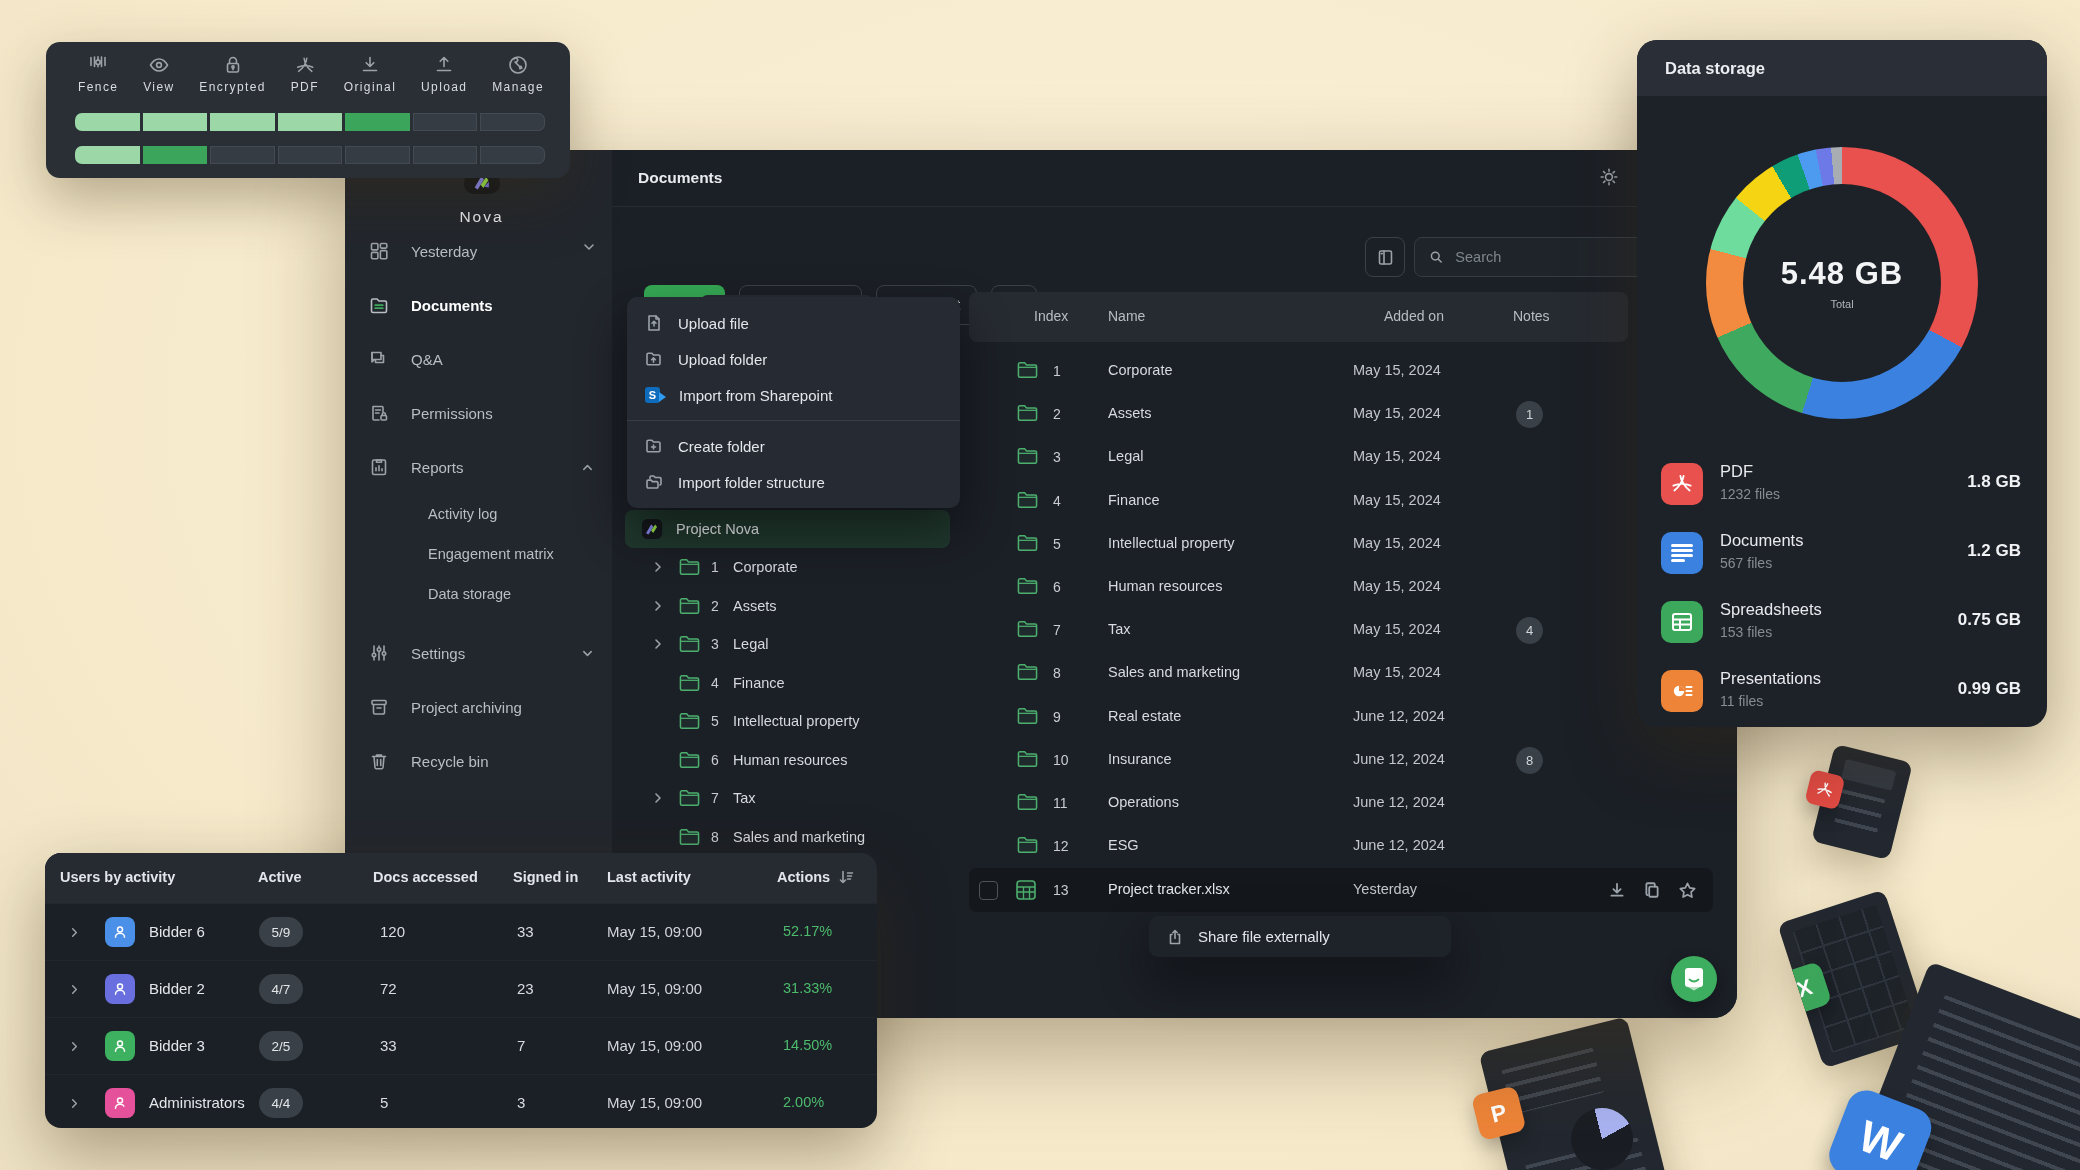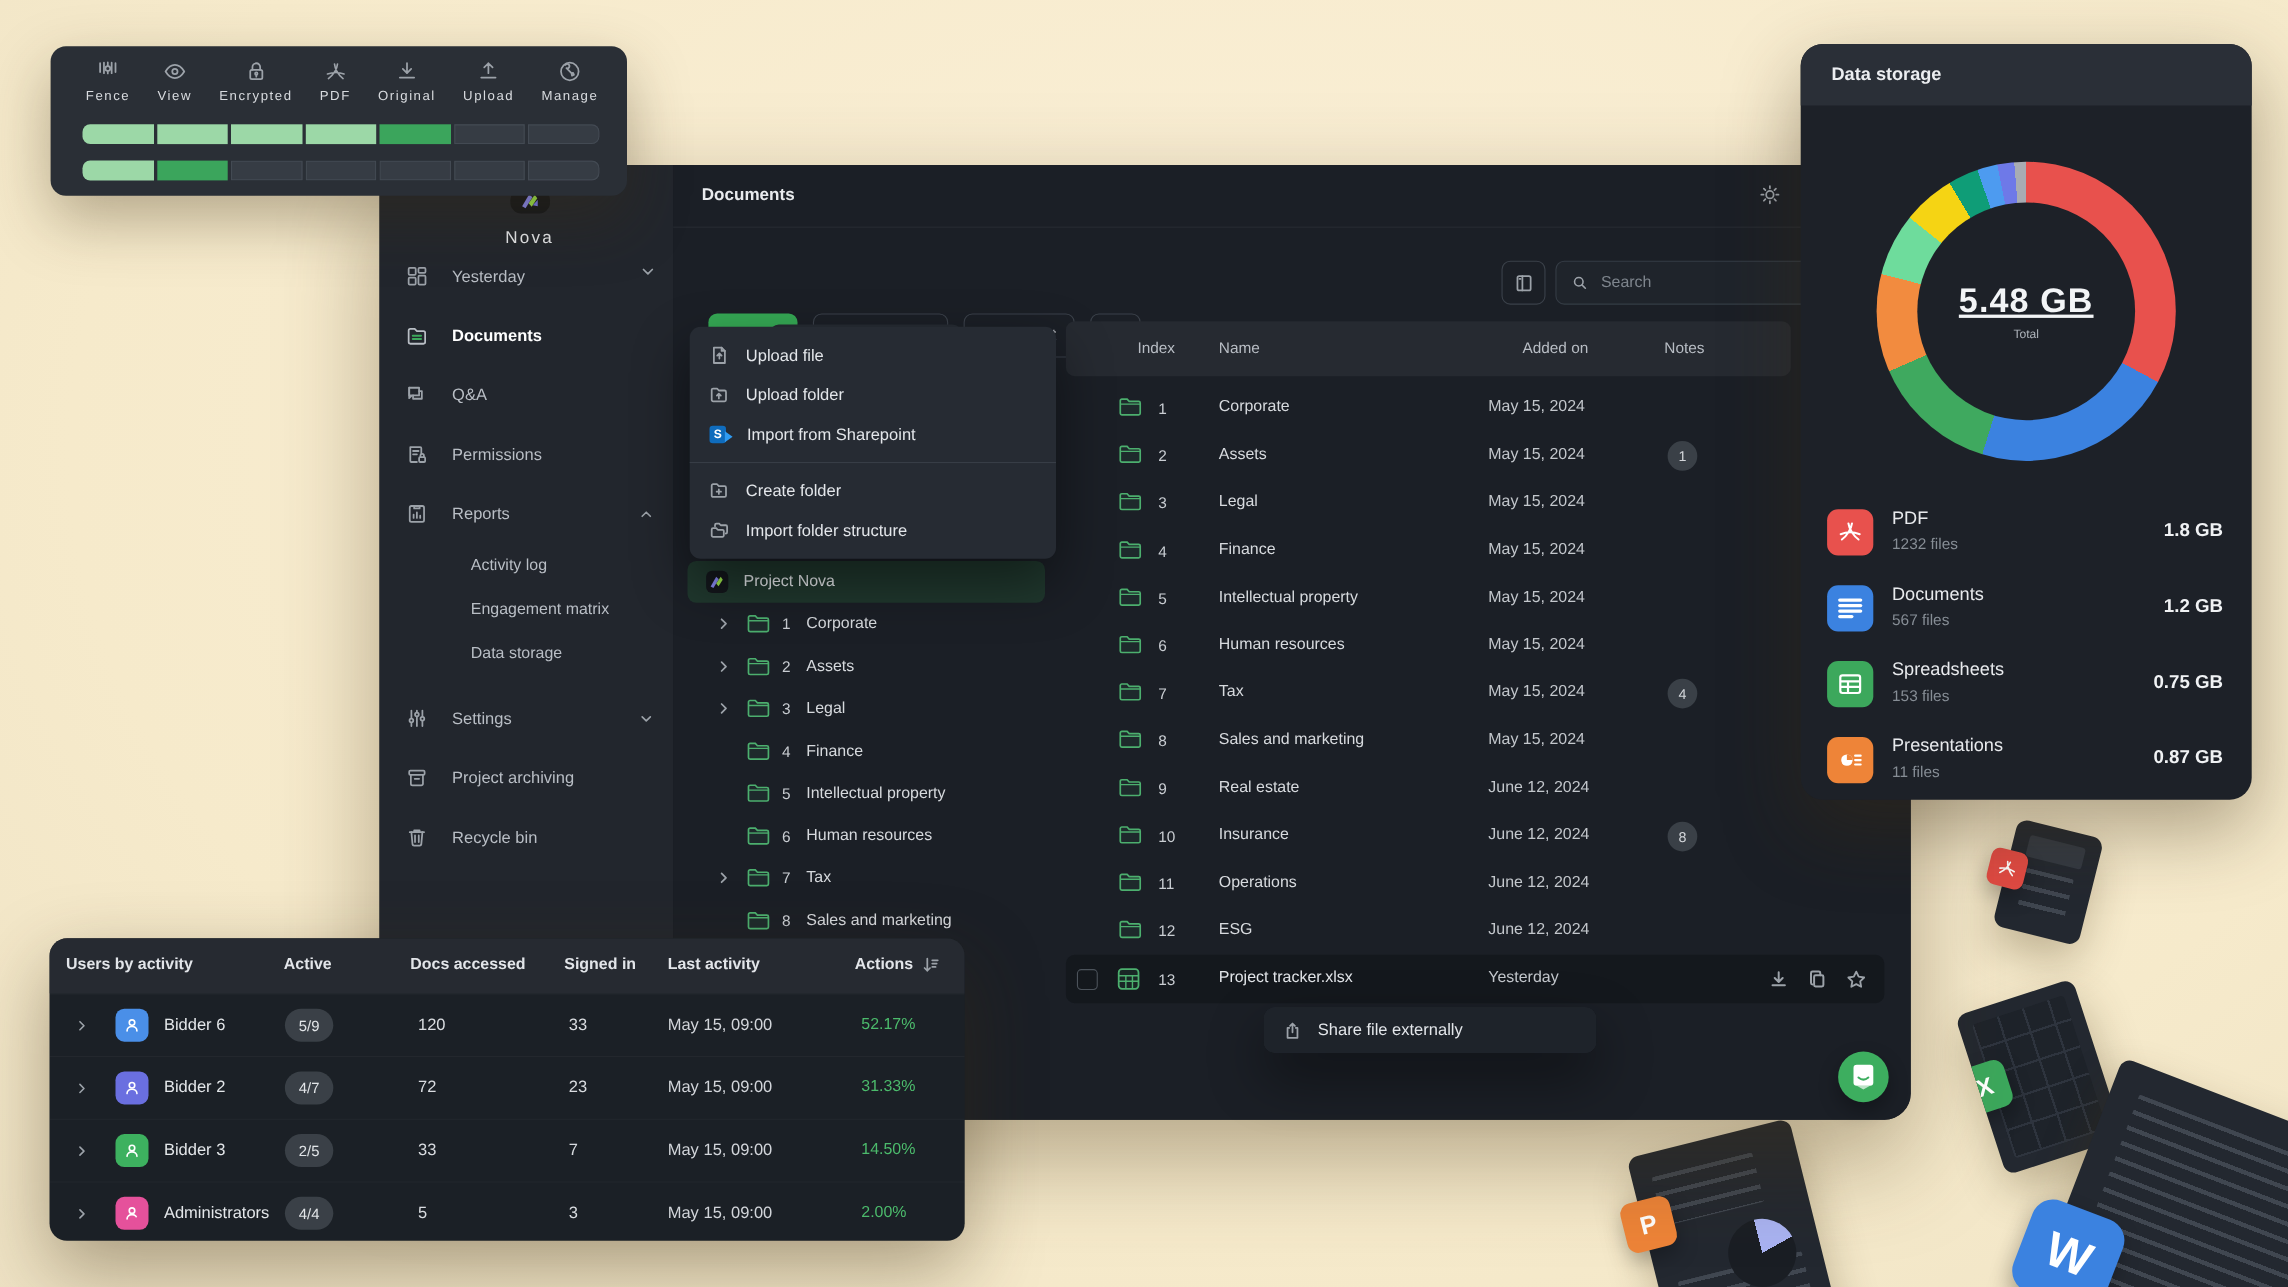--- a/index.html
+++ b/index.html
@@ -107,21 +107,21 @@
 
   
   .storage{position:absolute;left:1637px;top:40px;width:410px;height:687px;background:#1D2128;border-radius:20px;
     box-shadow:0 26px 70px rgba(60,45,20,.4);z-index:6;}
   .st-head{height:56px;background:#2A2F37;border-radius:20px 20px 0 0;display:flex;align-items:center;padding:0 28px;}
   .st-title{color:#ECEEF1;font-size:16.5px;font-weight:bold;}
   .donut{position:absolute;left:69px;top:107px;width:272px;height:272px;border-radius:50%;}
   .donut::after{content:"";position:absolute;left:37px;top:37px;width:198px;height:198px;border-radius:50%;background:#1D2128;}
   .donut-c{position:absolute;left:69px;top:107px;width:272px;height:272px;display:flex;flex-direction:column;
     align-items:center;justify-content:center;z-index:2;}
-  .d-total{color:#F2F4F6;font-size:31px;font-weight:bold;letter-spacing:1px;text-decoration:underline;}
+  .d-total{color:#F2F4F6;font-size:31px;font-weight:bold;letter-spacing:1px;}
   .d-lab{color:#AEB4BB;font-size:11px;margin-top:6px;}
   .legend{position:absolute;left:0;top:410px;width:100%;}
   .lrow{position:relative;height:69px;}
   .lic{position:absolute;left:24px;top:13px;width:42px;height:42px;border-radius:10px;display:flex;align-items:center;justify-content:center;}
   .llab{position:absolute;left:83px;top:12px;color:#E8EAED;font-size:16.5px;}
   .lfiles{position:absolute;left:83px;top:36px;color:#868D95;font-size:14px;}
   .lval{position:absolute;right:26px;top:22px;color:#F0F2F4;font-size:17px;font-weight:bold;}
   .doc-lines i{display:block;background:#fff;height:2.5px;border-radius:2px;margin:2.5px 0;}
 
   
@@ -809,21 +809,21 @@
       <div class="lrow">
         <span class="lic" style="background:#EE8438">
           <svg width="26" height="26" viewBox="0 0 26 26">
               <circle cx="10" cy="13" r="5.2" fill="#fff"></circle>
               <path d="M10 13 L10 7.8 A5.2 5.2 0 0 1 15.2 13 Z" fill="#EE8438"></path>
               <path d="M17.5 9h5 M17.5 13h5 M17.5 17h5" stroke="#fff" stroke-width="2" stroke-linecap="round"></path>
             </svg>
         </span>
         <span class="llab">Presentations</span>
         <span class="lfiles">11 files</span>
-        <span class="lval">0.87 GB</span>
+        <span class="lval">0.99 GB</span>
       </div>
     </div>
   </div>
 
   <div class="users">
     <div class="u-head">
       <span style="left:15px">Users by activity</span>
       <span style="left:213px">Active</span>
       <span style="left:328px">Docs accessed</span>
       <span style="left:468px">Signed in</span>

